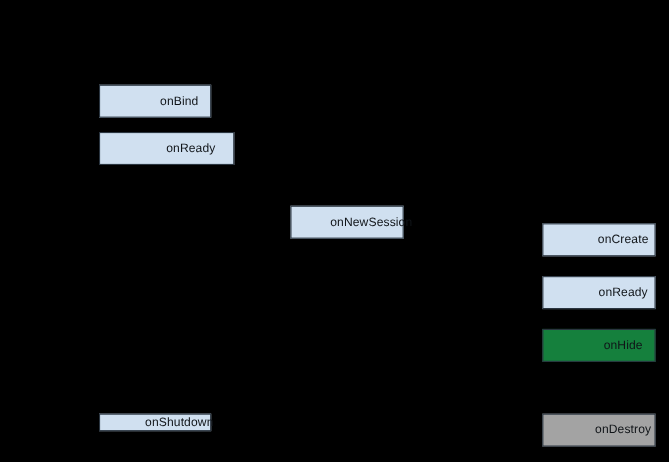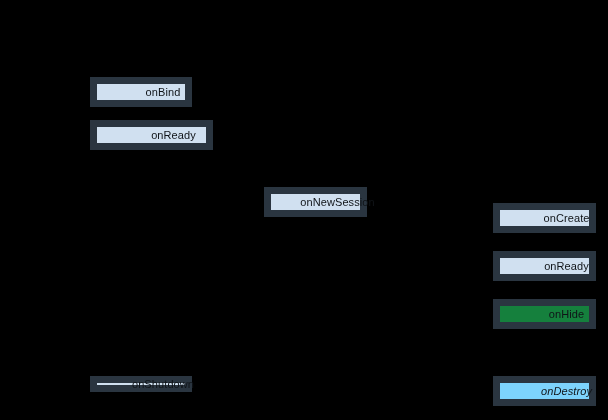--- a/index.html
+++ b/index.html
@@ -13,21 +13,21 @@
     width: 608px;
     height: 420px;
     background: #000000;
     overflow: hidden;
     font-family: "Liberation Sans", "DejaVu Sans", sans-serif;
   }
   .node {
     position: absolute;
     box-sizing: border-box;
     background: #d0e0f0;
-    border: 7px solid #14b8a6;
+    border: 1px solid #14b8a6;
     display: flex;
     align-items: center;
     justify-content: center;
     color: #101418;
     font-size: 11px;
     line-height: 1;
     letter-spacing: 0.1px;
     white-space: nowrap;
     padding-left: 44px;
     -webkit-font-smoothing: antialiased;
@@ -55,16 +55,16 @@
     </div>
     <div class="node" style="left: 493px; top: 251px; width: 103px; height: 30px; background: rgb(208, 224, 240); border-color: rgb(42, 53, 64); color: rgb(16, 20, 24);">
       <span class="node-label">onReady</span>
     </div>
     <div class="node" style="left: 493px; top: 299px; width: 103px; height: 30px; background: #15803d; border-color: rgb(42, 53, 64); color: rgb(16, 20, 24);">
       <span class="node-label">onHide</span>
     </div>
     <div class="node" style="left: 90px; top: 376px; width: 102px; height: 16px; background: rgb(208, 224, 240); border-color: rgb(42, 53, 64); color: rgb(16, 20, 24);">
       <span class="node-label">onShutdown</span>
     </div>
-    <div class="node" style="left: 493px; top: 376px; width: 103px; height: 30px; background: #7dd3fc; border-color: rgb(42, 53, 64); color: rgb(16, 20, 24); font-style: italic;">
+    <div class="node" style="left: 493px; top: 376px; width: 103px; height: 30px; background: #a3a3a3; border-color: rgb(42, 53, 64); color: rgb(16, 20, 24);">
       <span class="node-label">onDestroy</span>
     </div>
   </div>
 
 </body></html>

